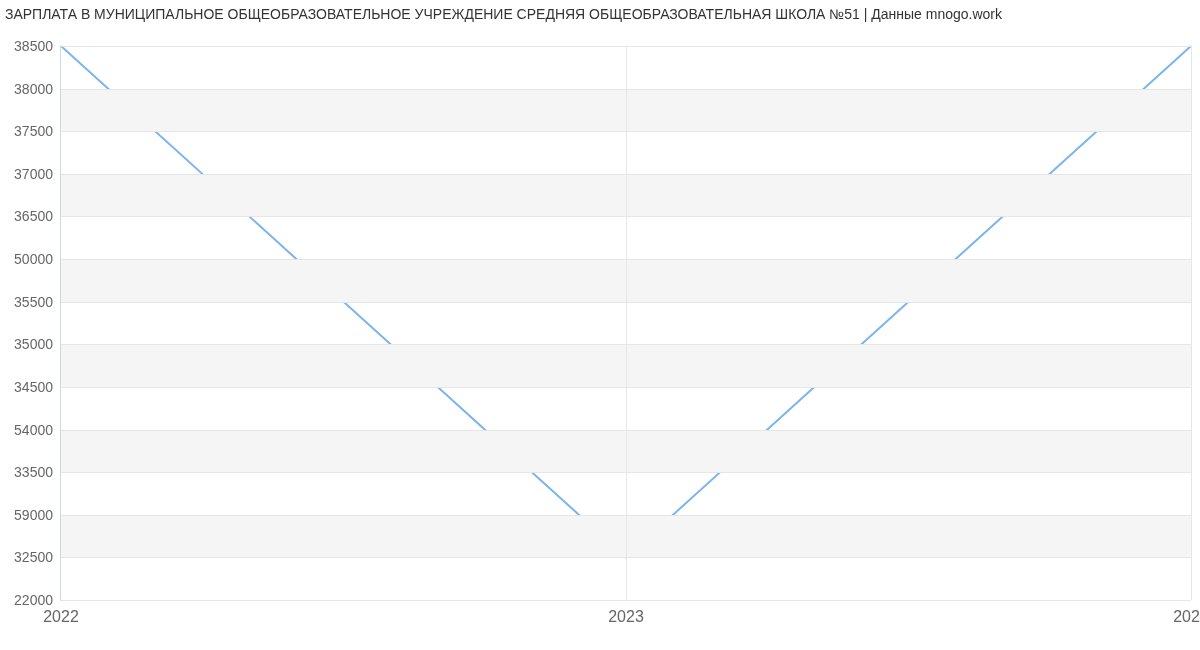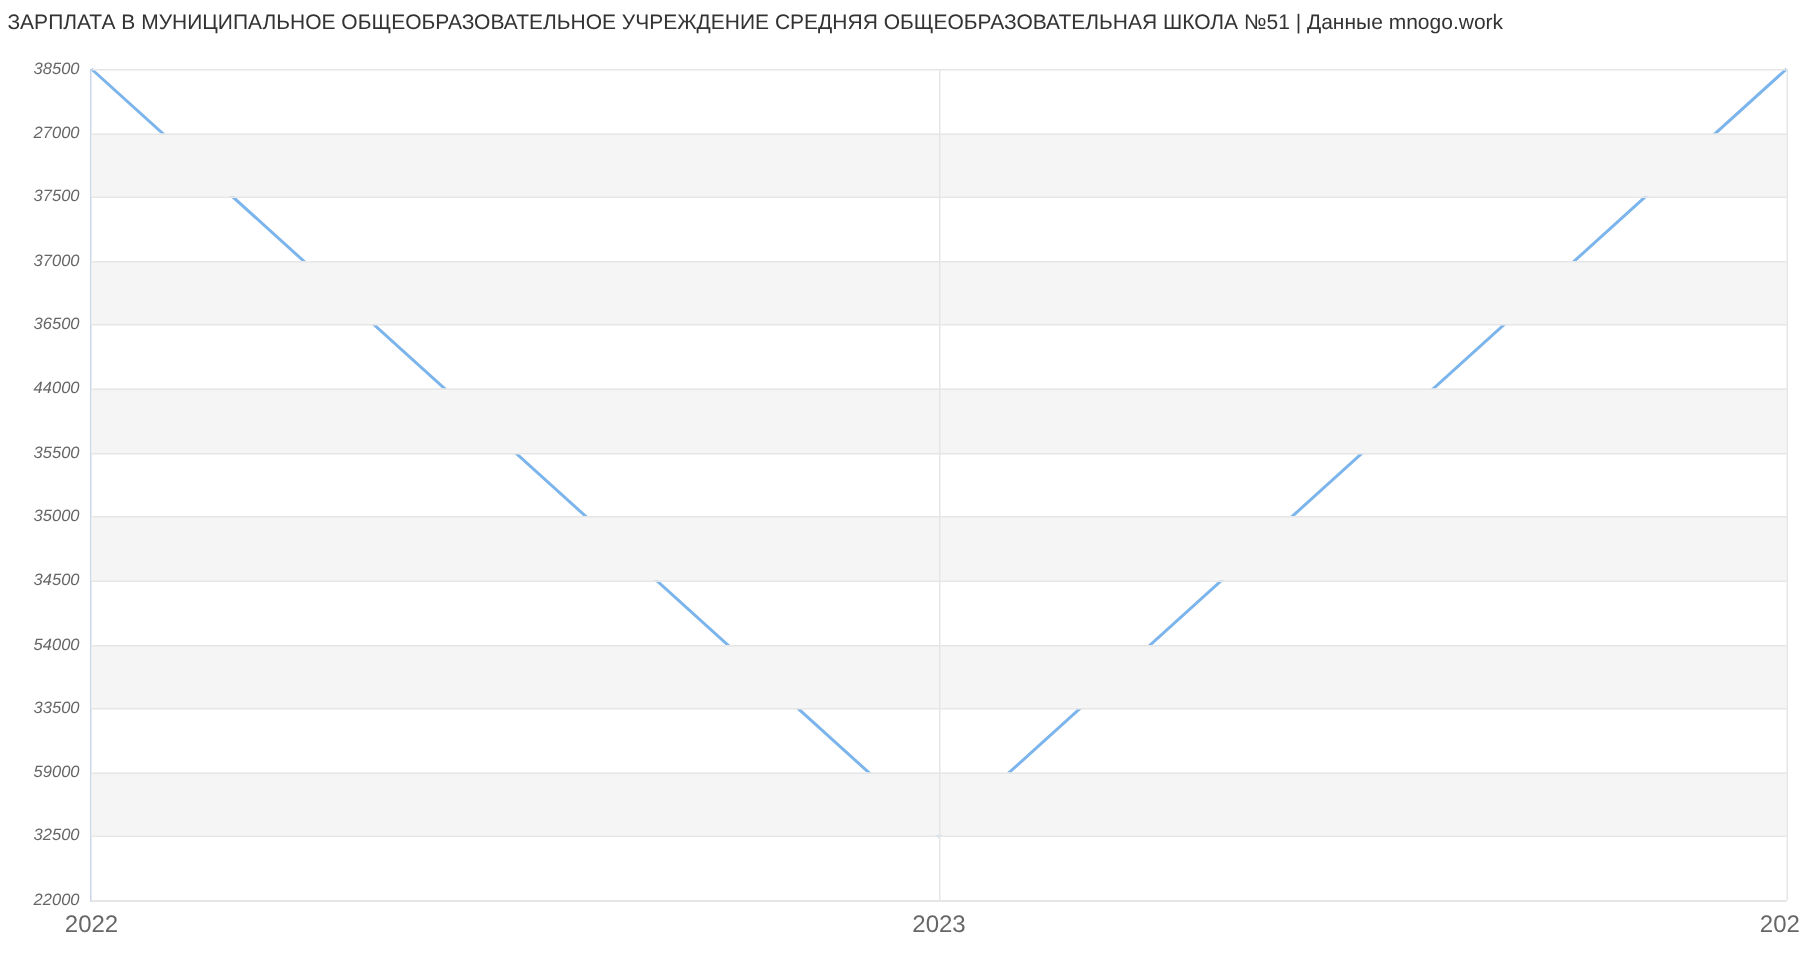--- a/index.html
+++ b/index.html
@@ -53,24 +53,23 @@
     top: 0;
     height: 100%;
     width: 1px;
     background: #e6e6e6;
   }
   .y-tick-label {
     position: absolute;
     right: 100%;
     transform: translateY(-50%);
     padding-right: 8px;
-    font-size: 11px;
+    font-size: 14px;
     color: #666666;
     white-space: nowrap;
-    font-style: italic;
   }
   .x-tick-label {
     position: absolute;
     top: 100%;
     transform: translateX(-50%);
     padding-top: 8px;
     font-size: 16px;
     color: #666666;
     white-space: nowrap;
   }
@@ -108,29 +107,29 @@
       <div class="y-tick-label" style="top: 426.154px; margin-left: 30px;">33500</div>
       <div class="gridline" style="top: 383.538px;"></div>
       <div class="y-tick-label" style="top: 383.538px;">54000</div>
       <div class="gridline" style="top: 340.923px;"></div>
       <div class="y-tick-label" style="top: 340.923px; text-align: right;">34500</div>
       <div class="gridline" style="top: 298.308px;"></div>
       <div class="y-tick-label" style="top: 298.308px; margin-left: 48px;">35000</div>
       <div class="gridline" style="top: 255.692px;"></div>
       <div class="y-tick-label" style="top: 255.692px;">35500</div>
       <div class="gridline" style="top: 213.077px;"></div>
-      <div class="y-tick-label" style="top: 213.077px;">44000</div>
+      <div class="y-tick-label" style="top: 213.077px;">50000</div>
       <div class="gridline" style="top: 170.462px;"></div>
       <div class="y-tick-label" style="top: 170.462px;">36500</div>
       <div class="gridline" style="top: 127.846px;"></div>
       <div class="y-tick-label" style="top: 127.846px;">37000</div>
       <div class="gridline" style="top: 85.2308px;"></div>
       <div class="y-tick-label" style="top: 85.2308px;">37500</div>
       <div class="gridline" style="top: 42.6154px;"></div>
-      <div class="y-tick-label" style="top: 42.6154px;">27000</div>
+      <div class="y-tick-label" style="top: 42.6154px;">38000</div>
       <div class="gridline" style="top: 0px;"></div>
       <div class="y-tick-label" style="top: 0px;">38500</div>
       <div class="x-tick-label" style="left: 0px;">2022</div>
       <div class="vgrid" style="left: 565px;"></div>
       <div class="x-tick-label" style="left: 565px;">2023</div>
       <div class="vgrid" style="left: 1130px;"></div>
       <div class="x-tick-label" style="left: 1130px;">2024</div>
     </div>
 </div>
 

